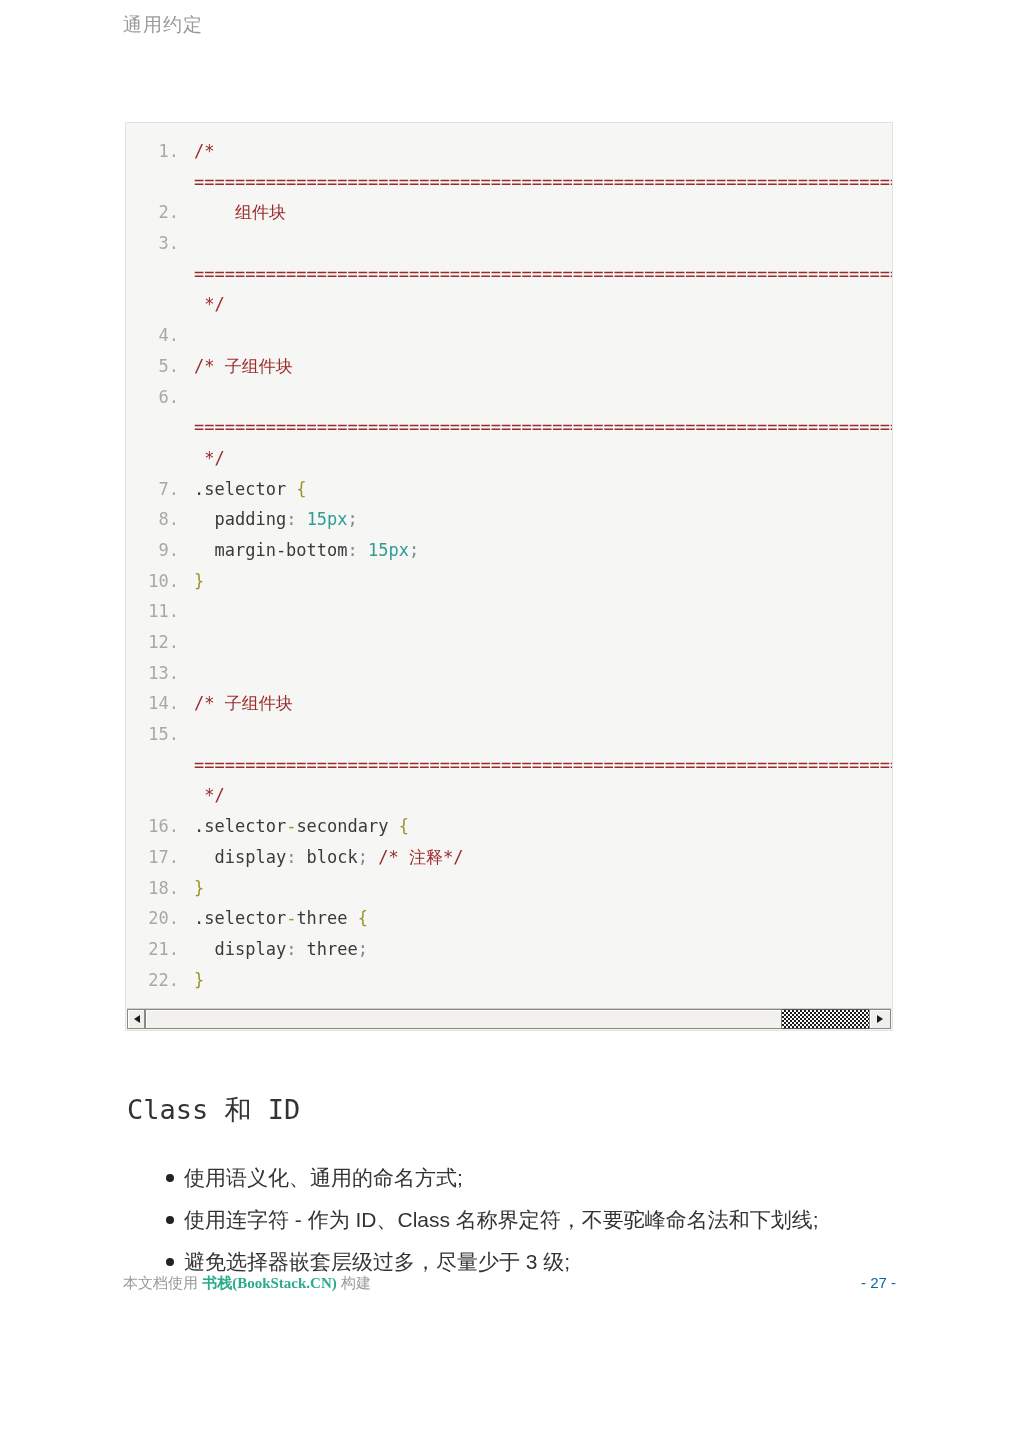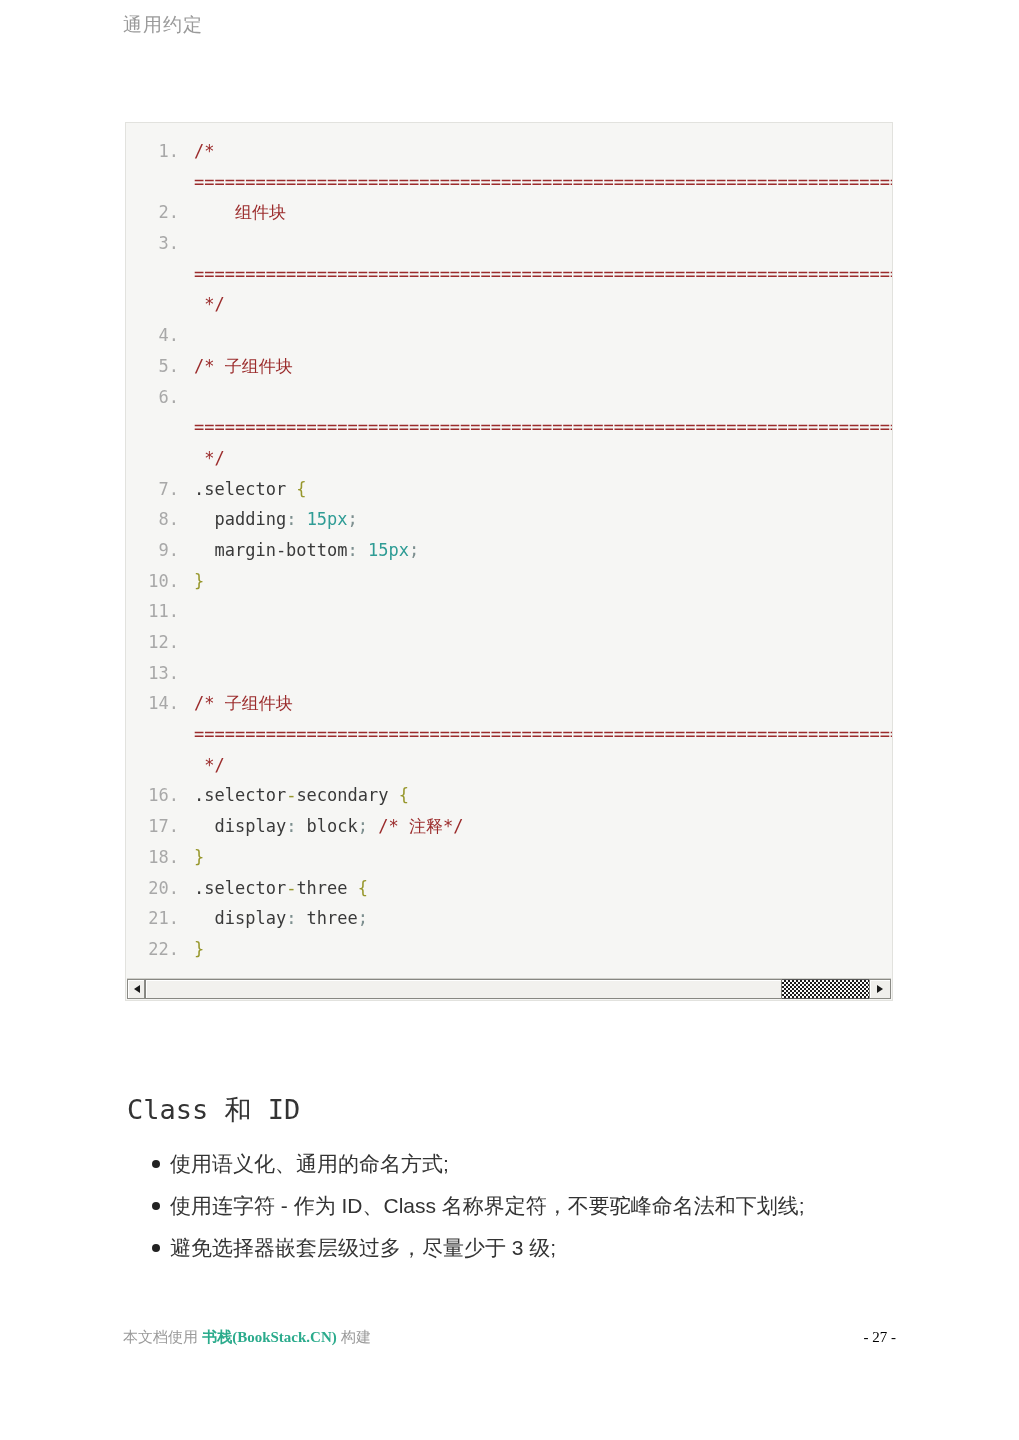--- a/index.html
+++ b/index.html
@@ -55,39 +55,39 @@
   .tri-right{width:0;height:0;border:4px solid transparent;border-left:6px solid #1a1a1a;margin-right:-3px;}
   
   .section-title{
     position:absolute;left:123px;top:1088px;margin:4px;
     font-family:"DejaVu Sans Mono","Liberation Mono",monospace;
     font-size:27px;font-weight:normal;color:#333333;
   }
   
   .bullets{
     position:absolute;left:123px;top:1144px;width:782px;
-    margin:0;padding:0;list-style:none;
+    margin:14px;padding:0;list-style:none;
     font-size:21px;line-height:40px;color:#333333;
   }
   .bullets li{position:relative;padding-left:47px;margin-bottom:2px;}
   .bullets li::before{
     content:"";position:absolute;left:29px;top:16px;width:8px;height:8px;
     border-radius:50%;background:#222222;
   }
   
   .page-footer{
-    position:absolute;left:123px;top:1328px;width:773px;
-    display:flex;justify-content:space-between;align-items:center;
+    position:absolute;left:123px;top:1274px;width:773px;
+    display:flex;justify-content:space-between;align-items:flex-start;
     font-size:15px;color:#9a9a9a;
   }
   .brand{
     color:#2bab8c;font-weight:bold;
     font-family:"Liberation Serif","DejaVu Serif",serif;
   }
-  .page-number{color:#000000;font-family:Liberation Serif, serif;}
+  .page-number{color:#0369a1;}
 </style>
 </head>
 <body>
 
 <div class="top-header">通用约定</div>
 
 <div class="code-block">
   <div class="code-rows" id="code-rows">
       <div class="crow"><span class="ln">1.</span><span class="ctext"><span class="com">/*</span></span></div>
       <div class="crow"><span class="ln"></span><span class="ctext"><span class="com">==============================================================================================================</span></span></div>
@@ -101,20 +101,21 @@
       <div class="crow"><span class="ln"></span><span class="ctext"><span class="com">==============================================================================================================</span></span></div>
       <div class="crow"><span class="ln"></span><span class="ctext"><span class="com"> */</span></span></div>
       <div class="crow"><span class="ln">7.</span><span class="ctext"><span class="def">.selector </span><span class="brc">{</span></span></div>
       <div class="crow"><span class="ln">8.</span><span class="ctext"><span class="def">  padding</span><span class="pun">:</span><span class="def"> </span><span class="val">15px</span><span class="pun">;</span></span></div>
       <div class="crow"><span class="ln">9.</span><span class="ctext"><span class="def">  margin-bottom</span><span class="pun">:</span><span class="def"> </span><span class="val">15px</span><span class="pun">;</span></span></div>
       <div class="crow"><span class="ln">10.</span><span class="ctext"><span class="brc">}</span></span></div>
       <div class="crow"><span class="ln">11.</span><span class="ctext"></span></div>
       <div class="crow"><span class="ln">12.</span><span class="ctext"></span></div>
       <div class="crow"><span class="ln">13.</span><span class="ctext"></span></div>
       <div class="crow"><span class="ln">14.</span><span class="ctext"><span class="com">/* 子组件块</span></span></div>
+      <div class="crow"><span class="ln">15.</span><span class="ctext"></span></div>
       <div class="crow"><span class="ln"></span><span class="ctext"><span class="com">==============================================================================================================</span></span></div>
       <div class="crow"><span class="ln"></span><span class="ctext"><span class="com"> */</span></span></div>
       <div class="crow"><span class="ln">16.</span><span class="ctext"><span class="def">.selector</span><span class="brc">-</span><span class="def">secondary </span><span class="brc">{</span></span></div>
       <div class="crow"><span class="ln">17.</span><span class="ctext"><span class="def">  display</span><span class="pun">:</span><span class="def"> block</span><span class="pun">;</span><span class="def"> </span><span class="com">/* 注释*/</span></span></div>
       <div class="crow"><span class="ln">18.</span><span class="ctext"><span class="brc">}</span></span></div>
       <div class="crow"><span class="ln">20.</span><span class="ctext"><span class="def">.selector</span><span class="brc">-</span><span class="def">three </span><span class="brc">{</span></span></div>
       <div class="crow"><span class="ln">21.</span><span class="ctext"><span class="def">  display</span><span class="pun">:</span><span class="def"> three</span><span class="pun">;</span></span></div>
       <div class="crow"><span class="ln">22.</span><span class="ctext"><span class="brc">}</span></span></div>
     </div>
   <div class="h-scrollbar">

